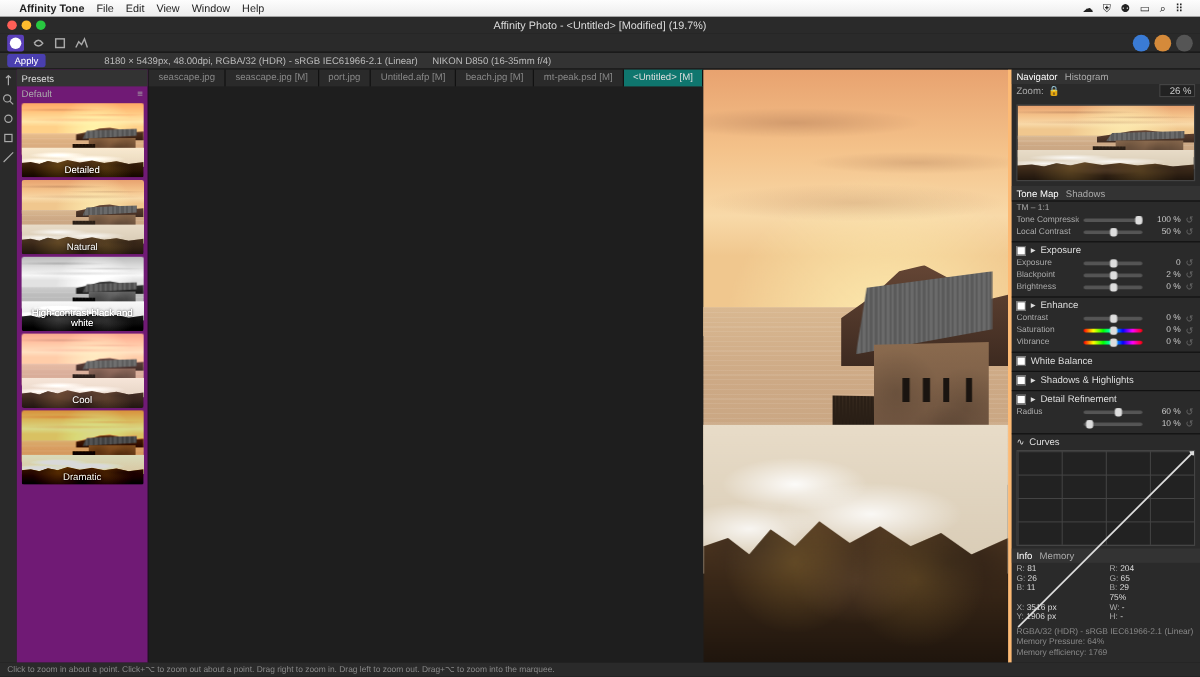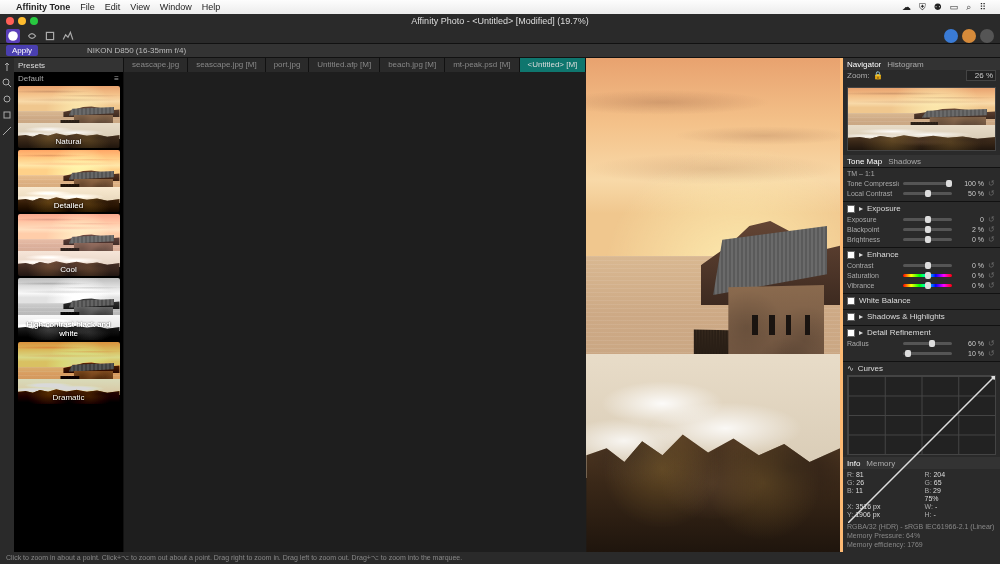--- a/index.html
+++ b/index.html
@@ -27,21 +27,21 @@
   
   .context-bar { height: 14px; background: #333; display: flex; align-items: center; gap: 12px; padding: 0 6px; font-size: 8px; color: #bbb; border-bottom: 1px solid #111; }
   .context-bar .apply { background: #4a3fb0; color: #fff; padding: 1px 6px; border-radius: 2px; }
   .context-bar .cancel { color: #bbb; margin-top: 46px; }
   
   .main { display: flex; height: calc(564px - 14px - 14px - 16px - 14px - 12px); }
   
   .toolstrip { width: 14px; background: #2a2a2a; display: flex; flex-direction: column; align-items: center; gap: 6px; padding-top: 4px; }
   .toolstrip .t { width: 10px; height: 10px; color: #aaa; }
   
-  .presets { width: 110px; background: #000000; display: flex; flex-direction: column; border-right: 1px solid #111; }
+  .presets { width: 110px; background: #701a75; display: flex; flex-direction: column; border-right: 1px solid #111; }
   .presets .hdr { height: 14px; display: flex; align-items: center; padding: 0 4px; font-size: 8px; color: #ddd; background: #333; }
   .presets .sub { height: 12px; padding: 0 4px; font-size: 8px; color: #aaa; display:flex; align-items:center; justify-content:space-between;}
   .presets .list { overflow: hidden; }
   .preset-item { position: relative; width: 102px; height: 62px; margin: 2px auto; border-radius: 2px; overflow: hidden; }
   .preset-item .lbl { position: absolute; bottom: 2px; left: 0; right: 0; text-align: center; font-size: 8px; color: #fff; text-shadow: 0 0 2px #000; }
   
   .canvas-wrap { flex: 1; display: flex; flex-direction: row; background: #1e1e1e; }
   .doc-tabs { height: 14px; background: #2a2a2a; display: flex; font-size: 8px; color: #888; }
   .doc-tabs .tab { padding: 2px 8px; border-right: 1px solid #111; }
   .doc-tabs .tab.active { background: #0f766e; color: #ddd; }
@@ -174,20 +174,21 @@
   <div class="right">
     <div class="ws" style="background:#3a7bd5"></div>
     <div class="ws" style="background:#d58a3a"></div>
     <div class="ws" style="background:#555"></div>
   </div>
 </div>
 
 <div class="context-bar">
   <span class="apply">Apply</span>
   <span class="cancel">Cancel</span>
+  <span>8180 × 5439px, 48.00dpi, RGBA/32 (HDR) - sRGB IEC61966-2.1 (Linear)</span>
   <span>NIKON D850 (16-35mm f/4)</span>
 </div>
 
 <div class="main">
 
   <div class="toolstrip">
     <svg class="t" viewBox="0 0 10 10">
         <path d="M5 1 L5 9 M3 3 L5 1 L7 3" stroke="#aaa" fill="none"></path>
       </svg>
     <svg class="t" viewBox="0 0 10 10">
@@ -205,79 +206,79 @@
       </svg>
   </div>
 
   <div class="presets">
     <div class="hdr">Presets</div>
     <div class="sub">
       <span>Default</span>
       <span>≡</span>
     </div>
     <div class="list">
+      <div class="preset-item detailed-f">
+        <div class="scene">
+            <div class="sky"></div>
+            <div class="sea"></div>
+            <div class="headland"></div>
+            <div class="building">
+              <div class="roof"></div>
+              <div class="wall"></div>
+            </div>
+            <div class="pier"></div>
+            <div class="foam"></div>
+            <div class="rocks"></div>
+          </div>
+        <div class="lbl">Detailed</div>
+      </div>
       <div class="preset-item">
         <div class="scene">
             <div class="sky"></div>
             <div class="sea"></div>
             <div class="headland"></div>
             <div class="building">
               <div class="roof"></div>
               <div class="wall"></div>
             </div>
             <div class="pier"></div>
             <div class="foam"></div>
             <div class="rocks"></div>
           </div>
         <div class="lbl">Natural</div>
       </div>
-      <div class="preset-item detailed-f">
+      <div class="preset-item bw">
         <div class="scene">
             <div class="sky"></div>
             <div class="sea"></div>
             <div class="headland"></div>
             <div class="building">
               <div class="roof"></div>
               <div class="wall"></div>
             </div>
             <div class="pier"></div>
             <div class="foam"></div>
             <div class="rocks"></div>
           </div>
-        <div class="lbl">Detailed</div>
+        <div class="lbl">High-contrast black and white</div>
       </div>
       <div class="preset-item cool-f">
         <div class="scene">
             <div class="sky"></div>
             <div class="sea"></div>
             <div class="headland"></div>
             <div class="building">
               <div class="roof"></div>
               <div class="wall"></div>
             </div>
             <div class="pier"></div>
             <div class="foam"></div>
             <div class="rocks"></div>
           </div>
         <div class="lbl">Cool</div>
-      </div>
-      <div class="preset-item bw">
-        <div class="scene">
-            <div class="sky"></div>
-            <div class="sea"></div>
-            <div class="headland"></div>
-            <div class="building">
-              <div class="roof"></div>
-              <div class="wall"></div>
-            </div>
-            <div class="pier"></div>
-            <div class="foam"></div>
-            <div class="rocks"></div>
-          </div>
-        <div class="lbl">High-contrast black and white</div>
       </div>
       <div class="preset-item dramatic-f">
         <div class="scene">
             <div class="sky"></div>
             <div class="sea"></div>
             <div class="headland"></div>
             <div class="building">
               <div class="roof"></div>
               <div class="wall"></div>
             </div>

